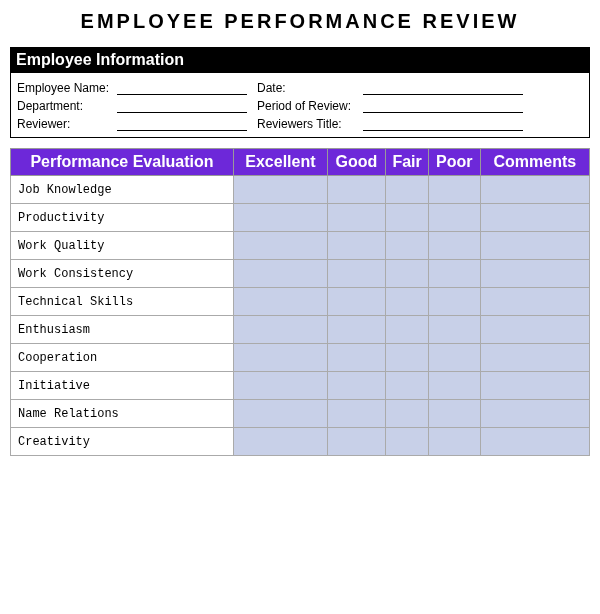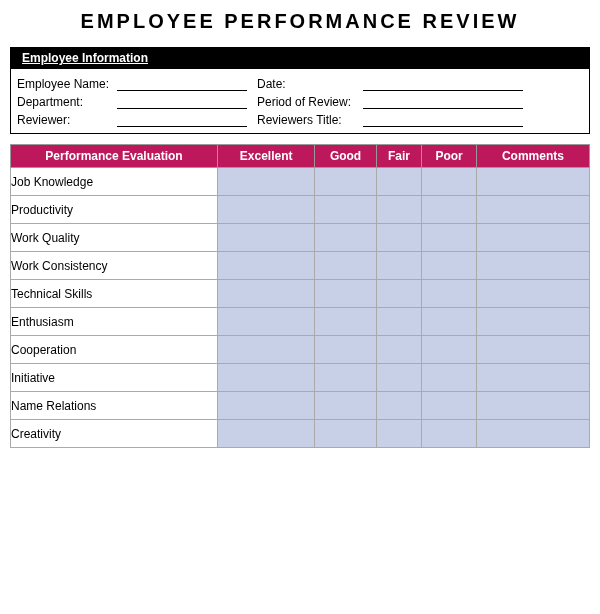--- a/index.html
+++ b/index.html
@@ -16,23 +16,22 @@
       font-size: 20px;
       font-weight: bold;
       letter-spacing: 3px;
       margin-bottom: 14px;
       color: #000;
     }
     .employee-info-header {
       background: #000;
       color: #fff;
       font-weight: bold;
-      padding: 4px 12px;
-      font-size: 12px;
-      text-decoration: underline;
+      padding: 4px 6px;
+      font-size: 16px;
     }
     .info-section {
       border: 1px solid #000;
       border-top: none;
       padding: 4px 6px 6px 6px;
       background: #fff;
     }
     .info-row {
       display: flex;
       align-items: center;
@@ -65,42 +64,43 @@
       align-items: flex-start;
       gap: 6px;
       margin-left: 10px;
     }
     .eval-table {
       width: 100%;
       border-collapse: collapse;
       margin-top: 10px;
     }
     .eval-table th {
-      background: #be185d;
+      background: #6d28d9;
       color: #fff;
       font-weight: bold;
-      font-size: 12px;
+      font-size: 16px;
       border: 1px solid #999;
       padding: 4px 2px;
       text-align: center;
     }
     .eval-table th.cat-header {
       text-align: center;
     }
     .eval-table td {
       border: 1px solid #aaa;
       height: 28px;
       font-size: 12px;
       padding: 2px 4px;
     }
     .eval-table td.category {
       background: #fff;
       color: #000;
-      padding-left: 0;
-      width: 207px;
+      padding-left: 7px;
+      width: 223px;
+      font-family: Liberation Mono, monospace;
     }
     .eval-table td.cell-blue {
       background: #c8d0e8;
     }
     .eval-table tbody tr:nth-child(odd) td.cell-blue {
       background: #c8d0e8;
     }
     .eval-table tbody tr:nth-child(even) td.cell-blue {
       background: #c8d0e8;
     }

